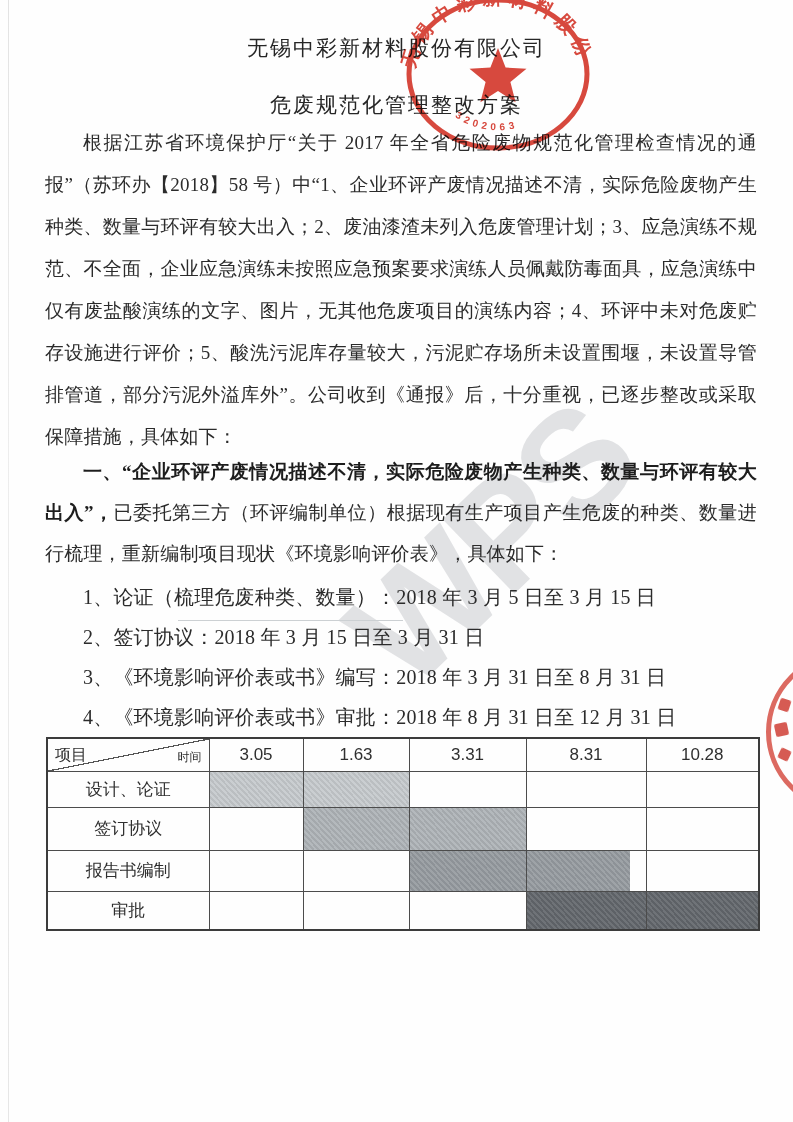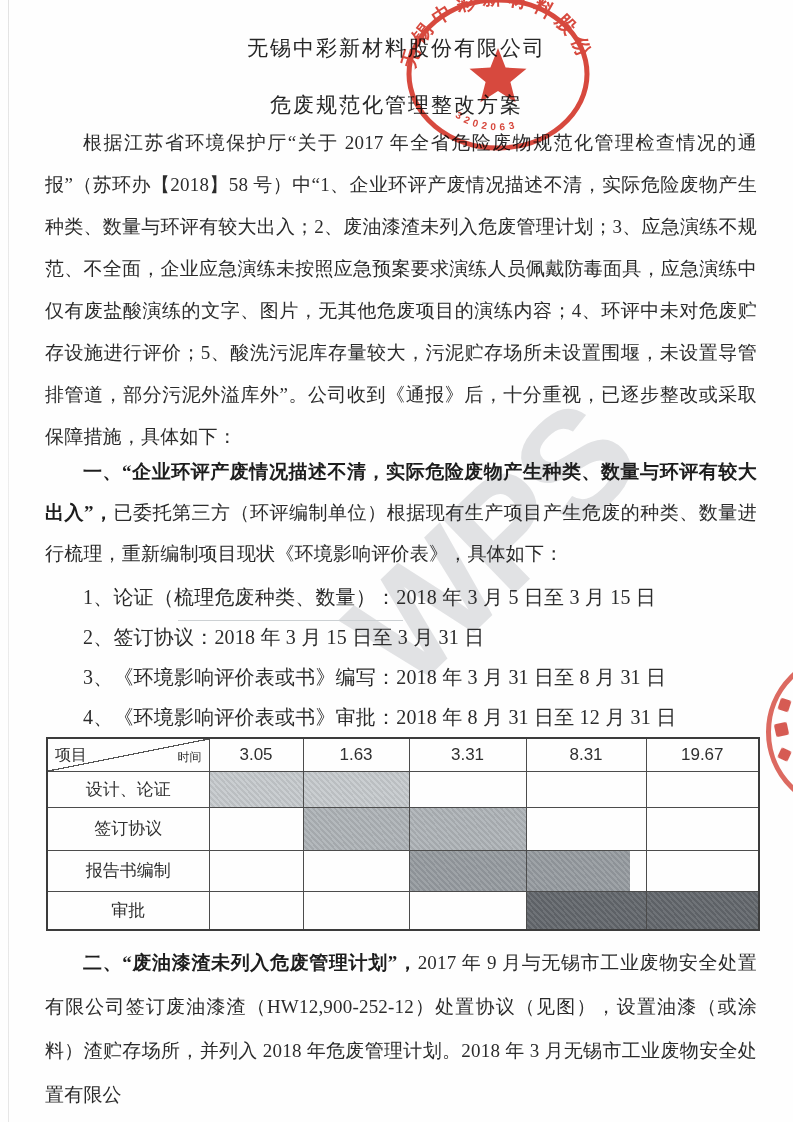--- a/index.html
+++ b/index.html
@@ -129,21 +129,21 @@
       <thead>
         <tr>
           <th class="diagonal">
             <span class="corner-tl">项目</span>
             <span class="corner-br">时间</span>
           </th>
           <th class="col-head">3.05</th>
           <th class="col-head">1.63</th>
           <th class="col-head">3.31</th>
           <th class="col-head">8.31</th>
-          <th class="col-head">19.67</th>
+          <th class="col-head">10.28</th>
         </tr>
       </thead>
       <tbody id="gantt-body">
           <tr>
             <th>设计、论证</th>
             <td>
               <div class="fill" style="background-color: rgb(198, 202, 205);"></div>
             </td>
             <td>
               <div class="fill" style="background-color: rgb(198, 202, 205);"></div>
@@ -185,23 +185,20 @@
               <div class="fill" style="background-color: rgb(99, 103, 108);"></div>
             </td>
             <td>
               <div class="fill" style="background-color: rgb(99, 103, 108);"></div>
             </td>
           </tr>
         </tbody>
     </table>
   </div>
 
-  <div class="para" id="para-sec2">
-    <b>二、“废油漆渣未列入危废管理计划”，</b><span>2017 年 9 月与无锡市工业废物安全处置有限公司签订废油漆渣（HW12,900-252-12）处置协议（见图），设置油漆（或涂料）渣贮存场所，并列入 2018 年危废管理计划。2018 年 3 月无锡市工业废物安全处置有限公</span>
-  </div>
 
   <svg class="seal-main" width="200" height="176" viewBox="0 0 200 176">
     <defs>
       <path id="seal-top-arc" d="M 17 82 A 83 70 0 1 1 183 82" fill="none"></path>
       <path id="seal-bottom-arc" d="M 36 96 A 66 56 0 0 0 164 96" fill="none"></path>
     </defs>
     <ellipse cx="100" cy="82" rx="89" ry="74" fill="none" stroke="#d5392d" stroke-width="5"></ellipse>
     <polygon fill="#d5392d" transform="translate(100,86)" points="0,-30 7.6,-10.5 28.5,-9.3 12.4,4 17.6,24.3 0,13 -17.6,24.3 -12.4,4 -28.5,-9.3 -7.6,-10.5"></polygon>
     <text font-size="19" font-weight="bold" fill="#d5392d" font-family="Liberation Serif, serif" letter-spacing="6">
       <textPath href="#seal-top-arc" startOffset="2%">无锡中彩新材料股份有限公司</textPath>

